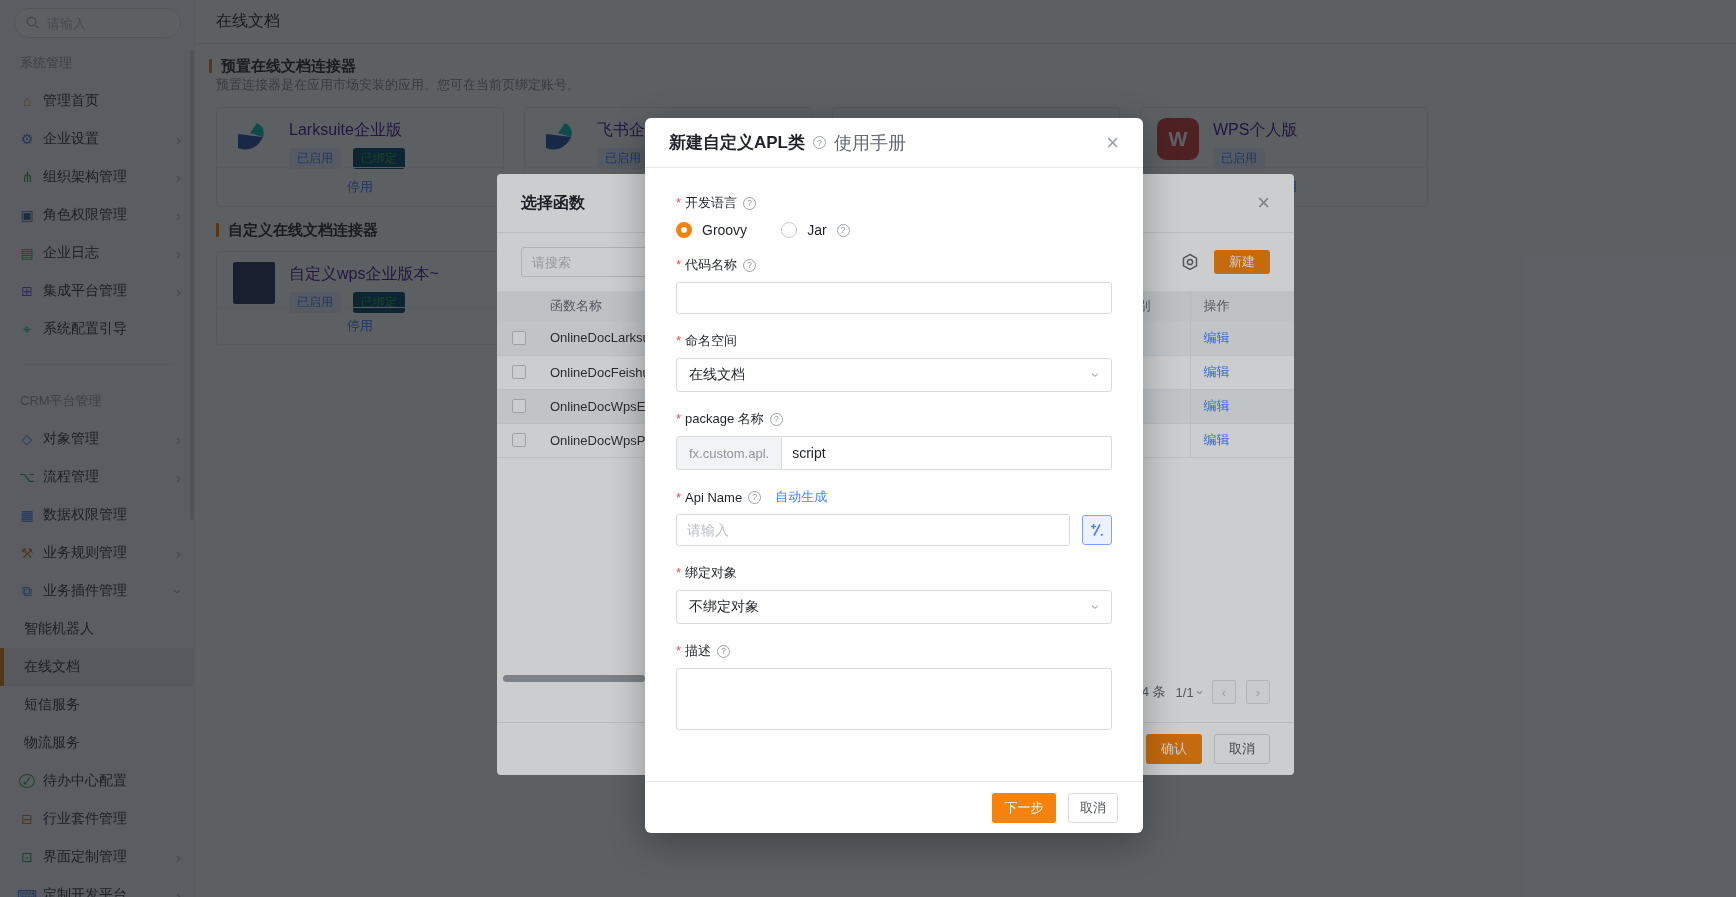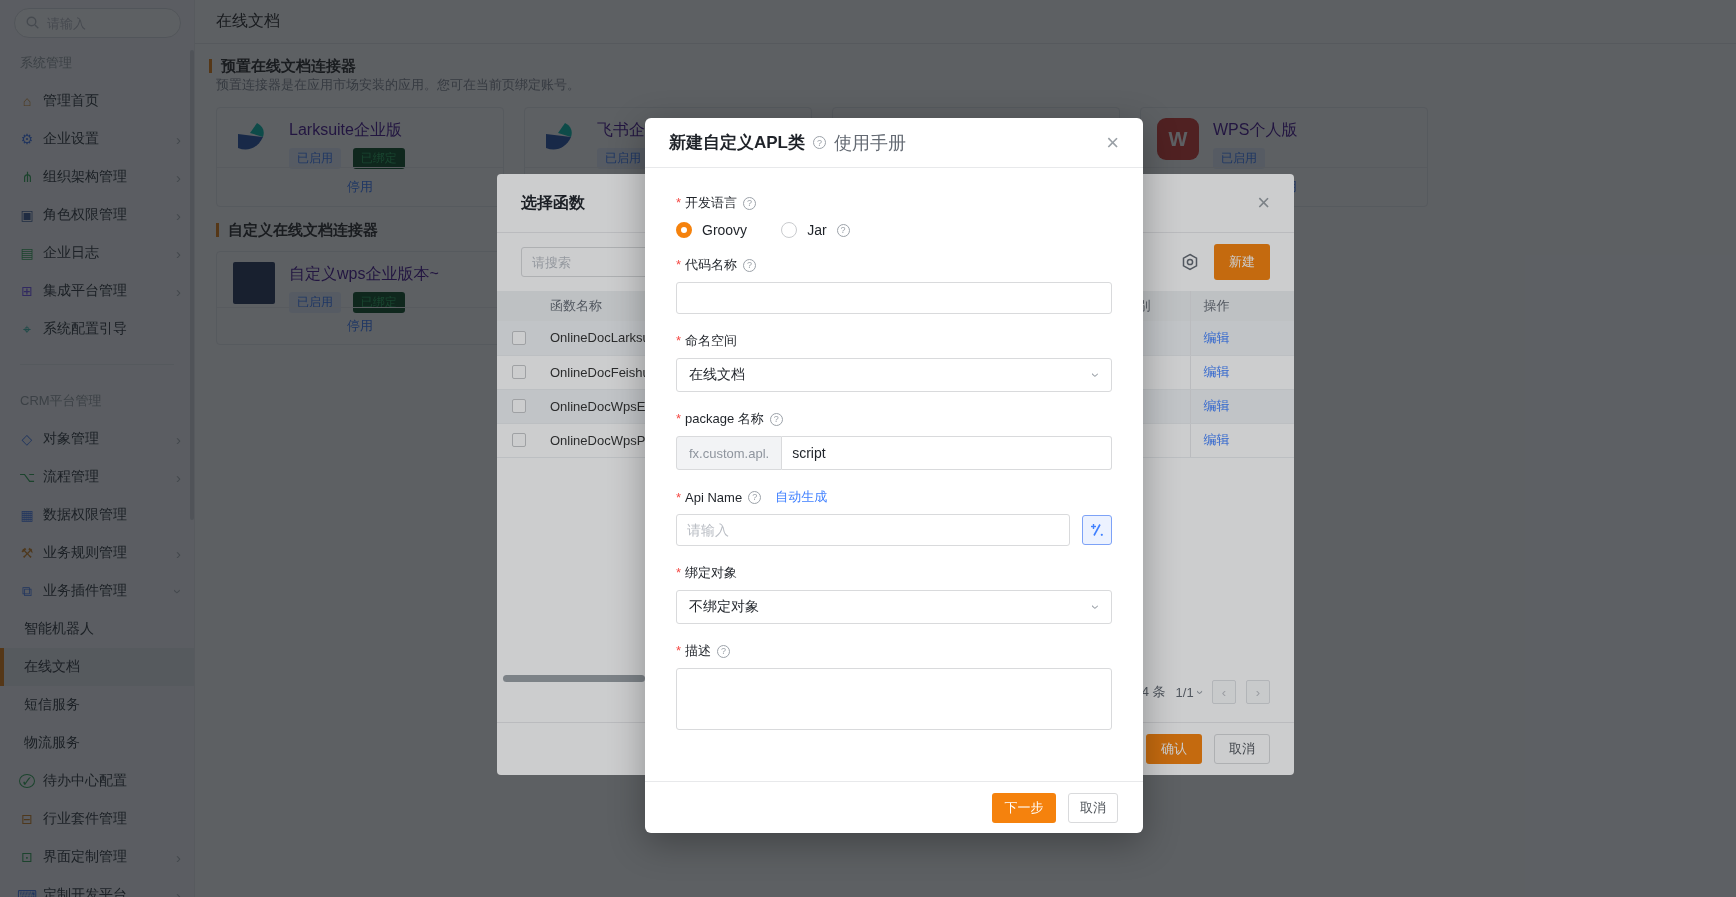--- a/index.html
+++ b/index.html
@@ -51,21 +51,21 @@
     border-radius:4px; background:#fff; }
   .card-top { position:relative; height:60px; padding:12px 16px 0 72px; }
   .card-logo { position:absolute; left:16px; top:10px; width:42px; height:42px; }
   .wps-badge { width:42px; height:42px; border-radius:9px; background:#d7413a; color:#fff;
     font-weight:bold; font-size:20px; display:flex; align-items:center; justify-content:center; }
   .custom-logo { width:42px; height:42px; background:#2e3e63; border-radius:2px; }
   .card-name { font-size:16px; color:#4c1d95; white-space:nowrap; }
   .badges { margin-top:7px; }
   .badge { display:inline-block; padding:2px 8px; border-radius:3px; font-size:12px; margin-right:8px; }
   .badge.on  { background:#e9f1ff; color:#4080ff; }
-  .badge.bind{ background:#14532d; color:#2fab5e; }
+  .badge.bind{ background:#0c4a6e; color:#2fab5e; }
   .card-action { position:absolute; left:0; right:0; bottom:0; height:39px;
     border-top:1px solid #eef0f3; display:flex; align-items:center; justify-content:center; }
   .card-action span { color:#4080ff; font-size:13px; cursor:pointer; }
   .card.custom { height:94px; }
   .card.custom .card-action { height:37px; }
 
   
   .overlay-a { position:absolute; inset:0; background:rgba(13,17,23,0.58); z-index:10; }
   .overlay-b { position:absolute; inset:0; background:rgba(13,17,23,0.21); z-index:30; }
 
@@ -77,21 +77,21 @@
   .x-btn { margin-left:auto; font-size:22px; color:#9aa0a6; cursor:pointer; line-height:1; }
   .fn-toolbar { height:58px; display:flex; align-items:center; padding:0 24px; }
   .fn-search { width:240px; height:30px; border:1px solid #d9dadc; border-radius:3px;
     padding:0 10px; font-size:13px; color:#333; outline:none; }
   .fn-search::placeholder { color:#b9bdc4; }
   .fn-tools { margin-left:auto; display:flex; align-items:center; gap:14px; }
   .btn { border:none; border-radius:3px; font-size:13px; cursor:pointer;
     display:inline-flex; align-items:center; justify-content:center; }
   .btn.orange { background:#f5820d; color:#fff; }
   .btn.plain  { background:#fff; color:#4e5359; border:1px solid #d9dadc; }
-  .fn-new { width:56px; height:36px; }
+  .fn-new { width:56px; height:24px; }
 
   .fn-table { width:100%; border-collapse:collapse; table-layout:fixed; }
   .fn-table th { height:30px; background:#eef0f2; font-weight:normal; font-size:13px;
     color:#646a73; text-align:left; }
   .fn-table td { height:34px; font-size:13px; color:#333; border-bottom:1px solid #ebedf0; }
   .fn-table tr.odd td { background:#f2f4f6; }
   .col-cb  { width:43px; } .col-name { width:564px; }
   .col-cat { width:86px; } .col-op { width:104px; }
   .cell-cat, .th-cat { border-left:1px solid #e8e9eb; padding-left:20px; }
   .cell-op, .th-op  { border-left:1px solid #e8e9eb; padding-left:13px; }

